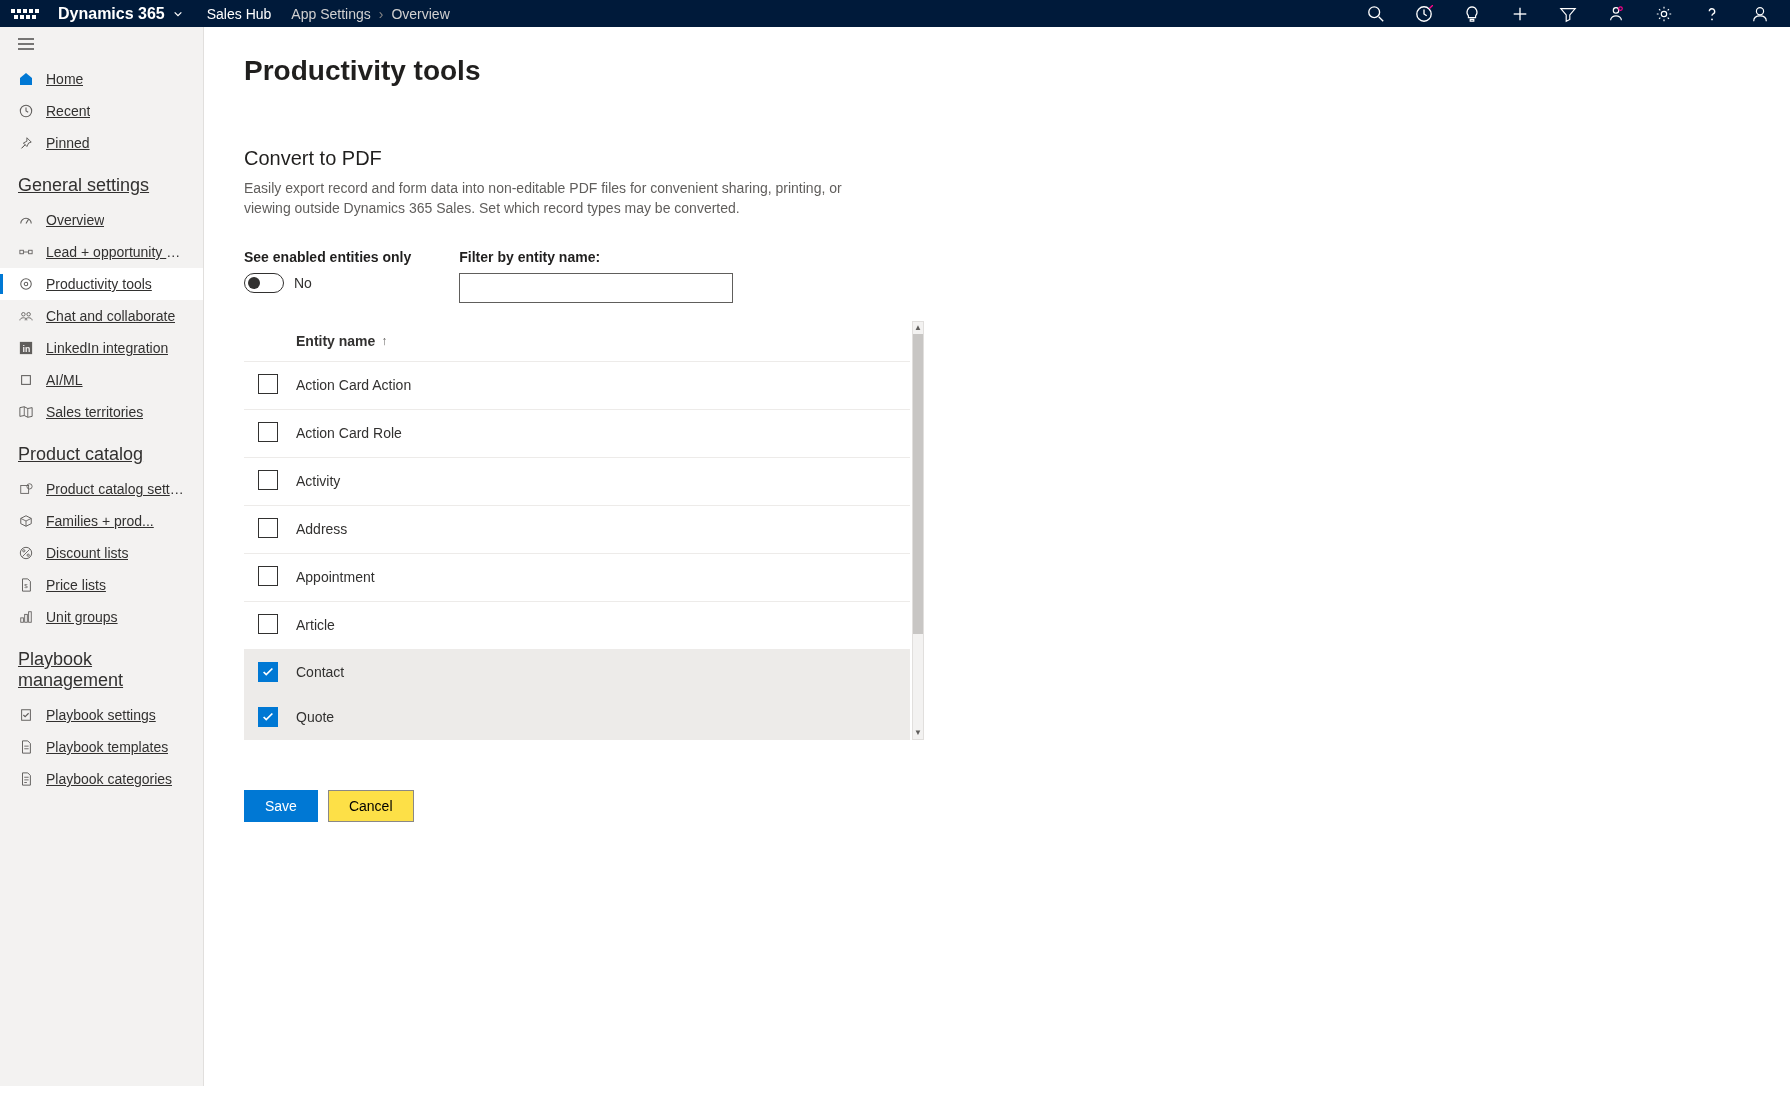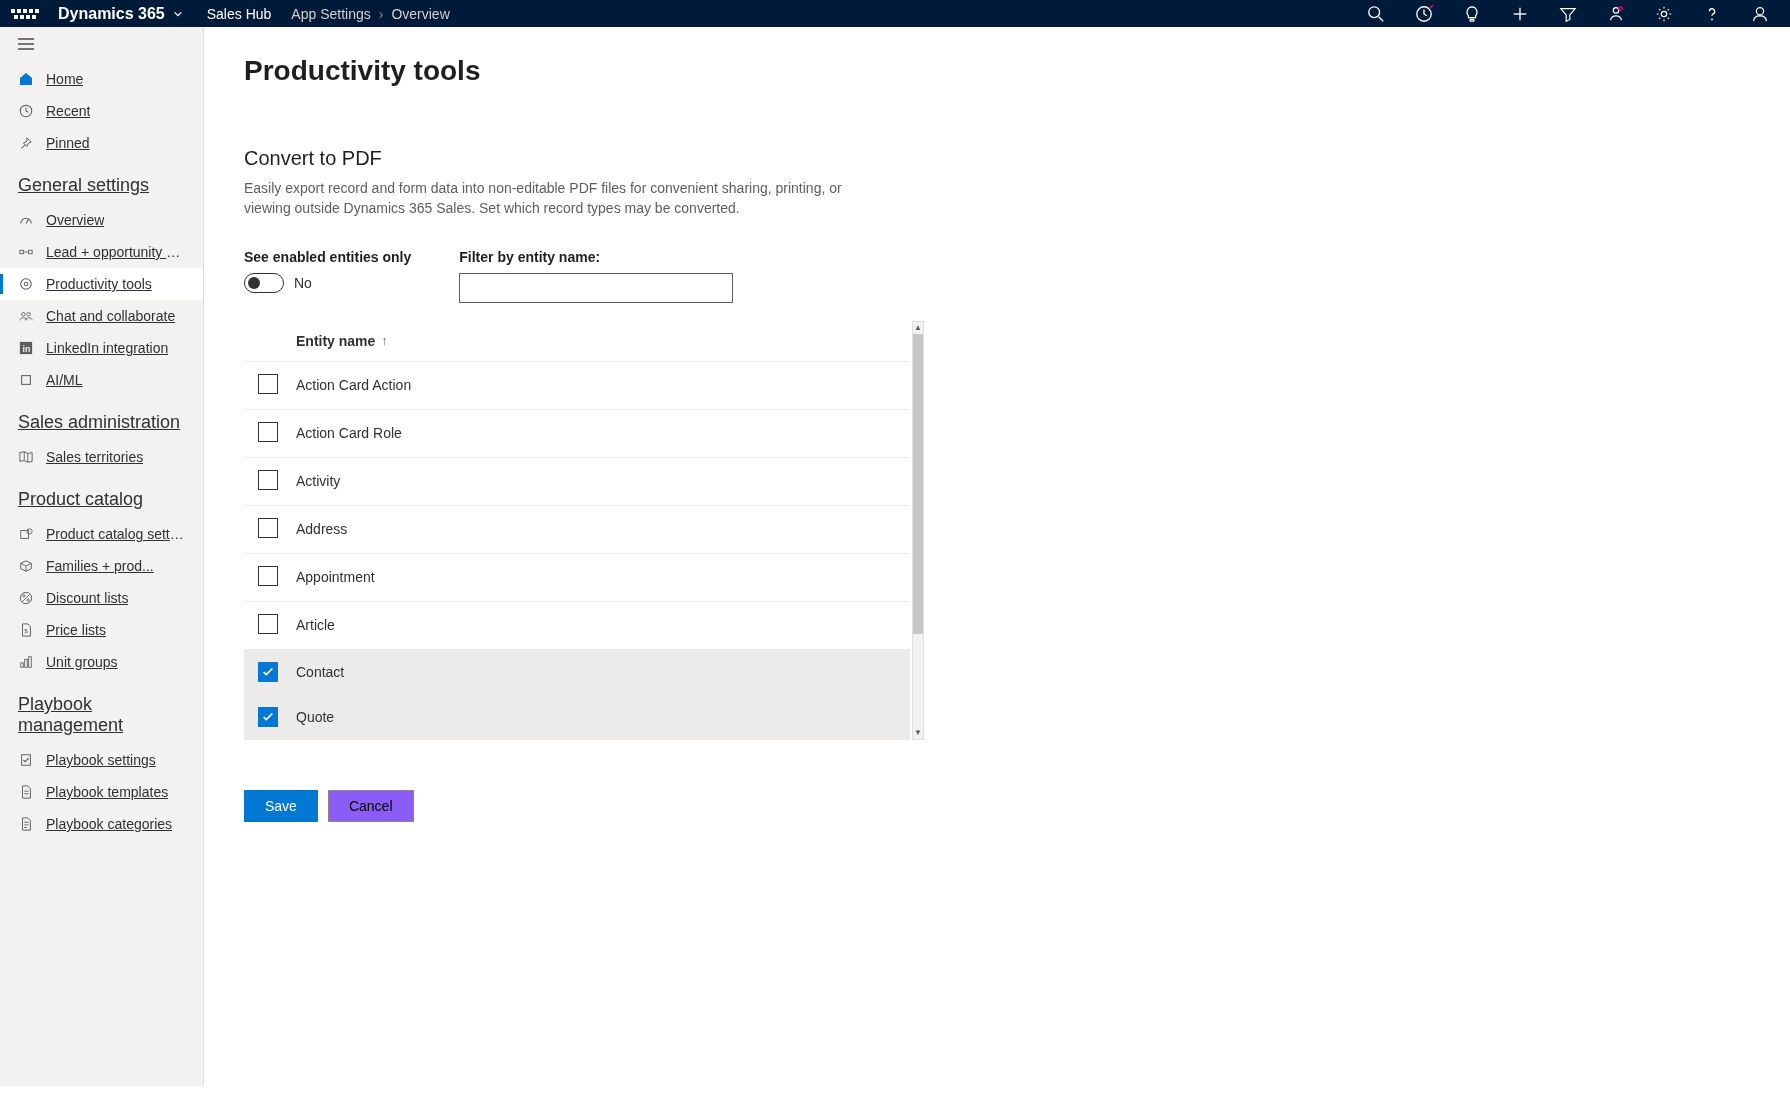--- a/index.html
+++ b/index.html
@@ -58,21 +58,21 @@
 .chk.checked { background: #0078d4; border-color: #0078d4; }
 .chk.checked svg { width: 14px; height: 14px; color: #fff; }
 
 .scroll-track { position: absolute; right: -14px; top: 0; bottom: 0; width: 12px; background: #f3f2f1; border: 1px solid #e1dfdd; }
 .scroll-thumb { position: absolute; top: 12px; left: 0; right: 0; height: 300px; background: #c8c6c4; }
 .scroll-arrow { position: absolute; left: 0; right: 0; height: 12px; display: flex; align-items: center; justify-content: center; font-size: 8px; color: #605e5c; }
 .scroll-arrow.up { top: 0; }
 .scroll-arrow.down { bottom: 0; }
 
 .button-row { margin-top: 50px; display: flex; gap: 10px; }
-.btn { padding: 7px 20px; font-size: 14px; border: 1px solid #8a8886; background: #8b5cf6; cursor: pointer; }
+.btn { padding: 7px 20px; font-size: 14px; border: 1px solid #8a8886; background: #fde047; cursor: pointer; }
 .btn.primary { background: #0078d4; border-color: #0078d4; color: #fff; }
 </style>
 </head>
 <body>
 
 <div class="top-header">
   <div class="waffle">
     <span></span>
       <span></span>
       <span></span>
@@ -240,21 +240,20 @@
           <span class="sb-label">LinkedIn integration</span>
         </div>
         <div class="sb-item">
           <span class="sb-icon">
             <svg viewBox="0 0 16 16" width="14" height="14">
               <rect x="3" y="3" width="10" height="10" stroke="currentColor" fill="none" stroke-width="1.2"></rect>
             </svg>
           </span>
           <span class="sb-label">AI/ML</span>
         </div>
-        <div class="sb-section">Sales administration</div>
         <div class="sb-item">
           <span class="sb-icon">
             <svg viewBox="0 0 16 16" width="14" height="14">
               <path d="M1 3l5-1 4 2 5-1v10l-5 1-4-2-5 1z" stroke="currentColor" fill="none" stroke-width="1.1"></path>
               <line x1="6" y1="2" x2="6" y2="12" stroke="currentColor"></line>
               <line x1="10" y1="4" x2="10" y2="14" stroke="currentColor"></line>
             </svg>
           </span>
           <span class="sb-label">Sales territories</span>
         </div>

